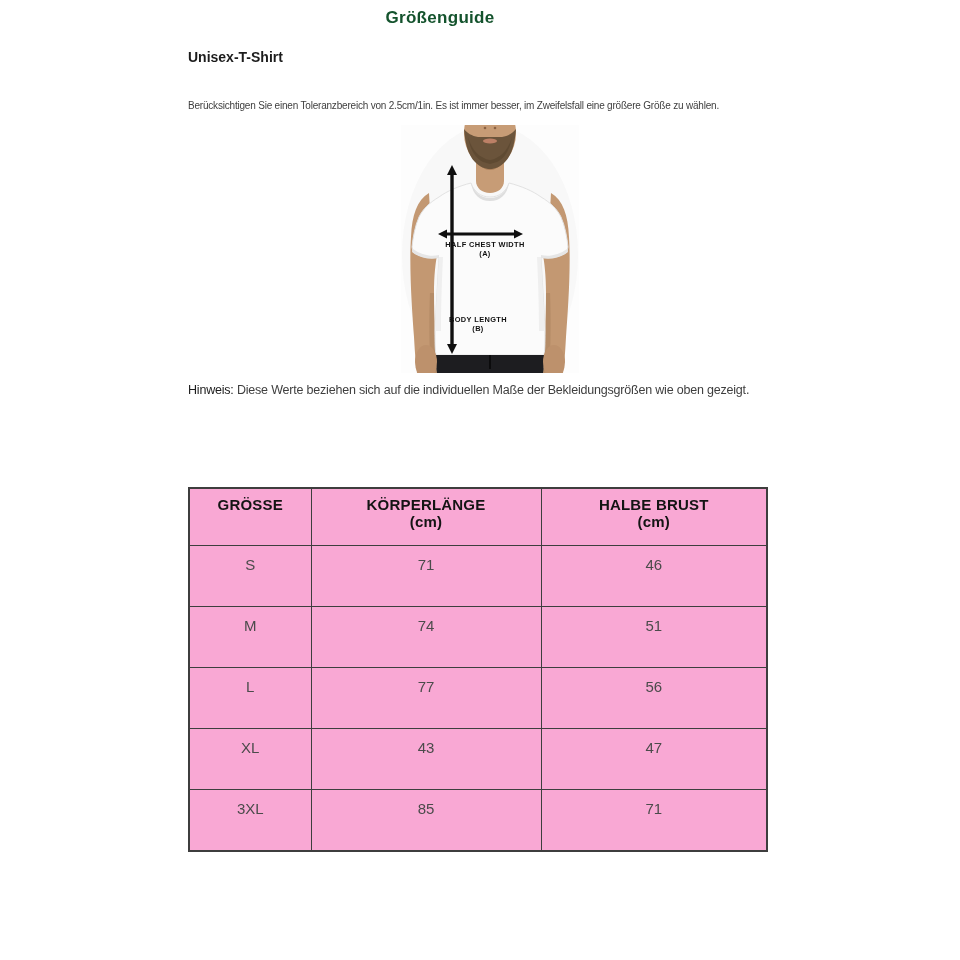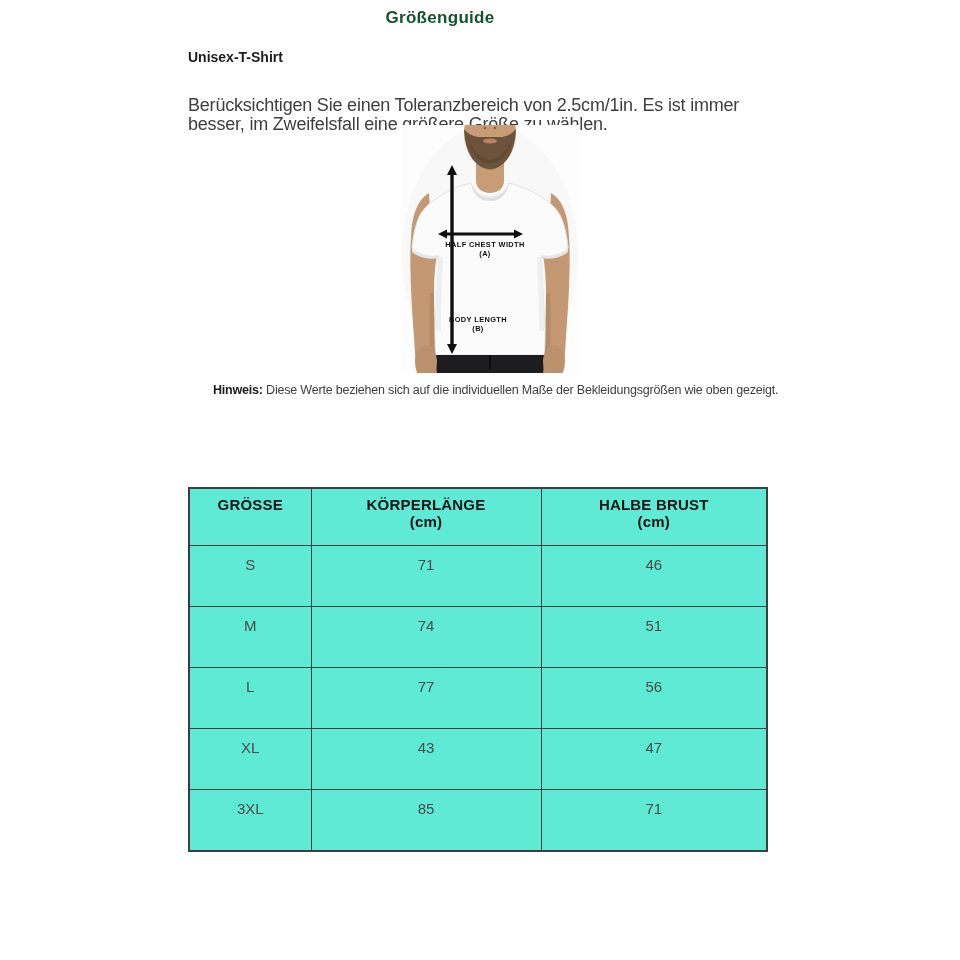--- a/index.html
+++ b/index.html
@@ -10,38 +10,38 @@
   .title {
     position:absolute; top:8px; left:0; width:880px; text-align:center;
     font-size:17px; font-weight:bold; letter-spacing:0.3px; color:#14532d;
   }
   .product {
     position:absolute; top:49px; left:188px;
     font-size:14px; font-weight:bold; color:#1c1c1c;
   }
   .intro {
     position:absolute; top:96px; left:188px; width:596px;
-    font-size:18px; line-height:19px; letter-spacing:-0.2px; color:#3e3e3e;
+    font-size:10px; line-height:19px; letter-spacing:-0.2px; color:#3e3e3e;
   }
   .photo {
     position:absolute; top:125px; left:401px; width:178px; height:248px;
   }
   .note {
     position:absolute; top:383px; left:188px; width:640px; white-space:nowrap;
     font-size:12.5px; letter-spacing:-0.2px; color:#3e3e3e;
   }
-  .note .note-label { font-weight:bold; color:#1c1c1c;margin-left:25px; }
+  .note .note-label { font-weight:normal; color:#1c1c1c; }
   .diag-label {
     font-family:"Liberation Sans", sans-serif; font-size:7.4px; font-weight:bold;
     letter-spacing:0.4px; fill:#101010; text-anchor:middle;
   }
   table.size-table {
     position:absolute; top:487px; left:188px;
     border-collapse:collapse; table-layout:fixed;
-    border:2px solid #3e3e3e; background:#5eead4;
+    border:2px solid #3e3e3e; background:#f9a8d4;
   }
   table.size-table th, table.size-table td { border:1px solid #3e3e3e; }
   table.size-table th {
     height:48px; vertical-align:top; padding-top:7px; text-align:center;
     font-size:15px; line-height:17px; font-weight:bold; color:#141414;
     letter-spacing:0.2px;
   }
   table.size-table td {
     height:49px; vertical-align:top; padding-top:10px; text-align:center;
     font-size:15px; color:#4b4b4b;

